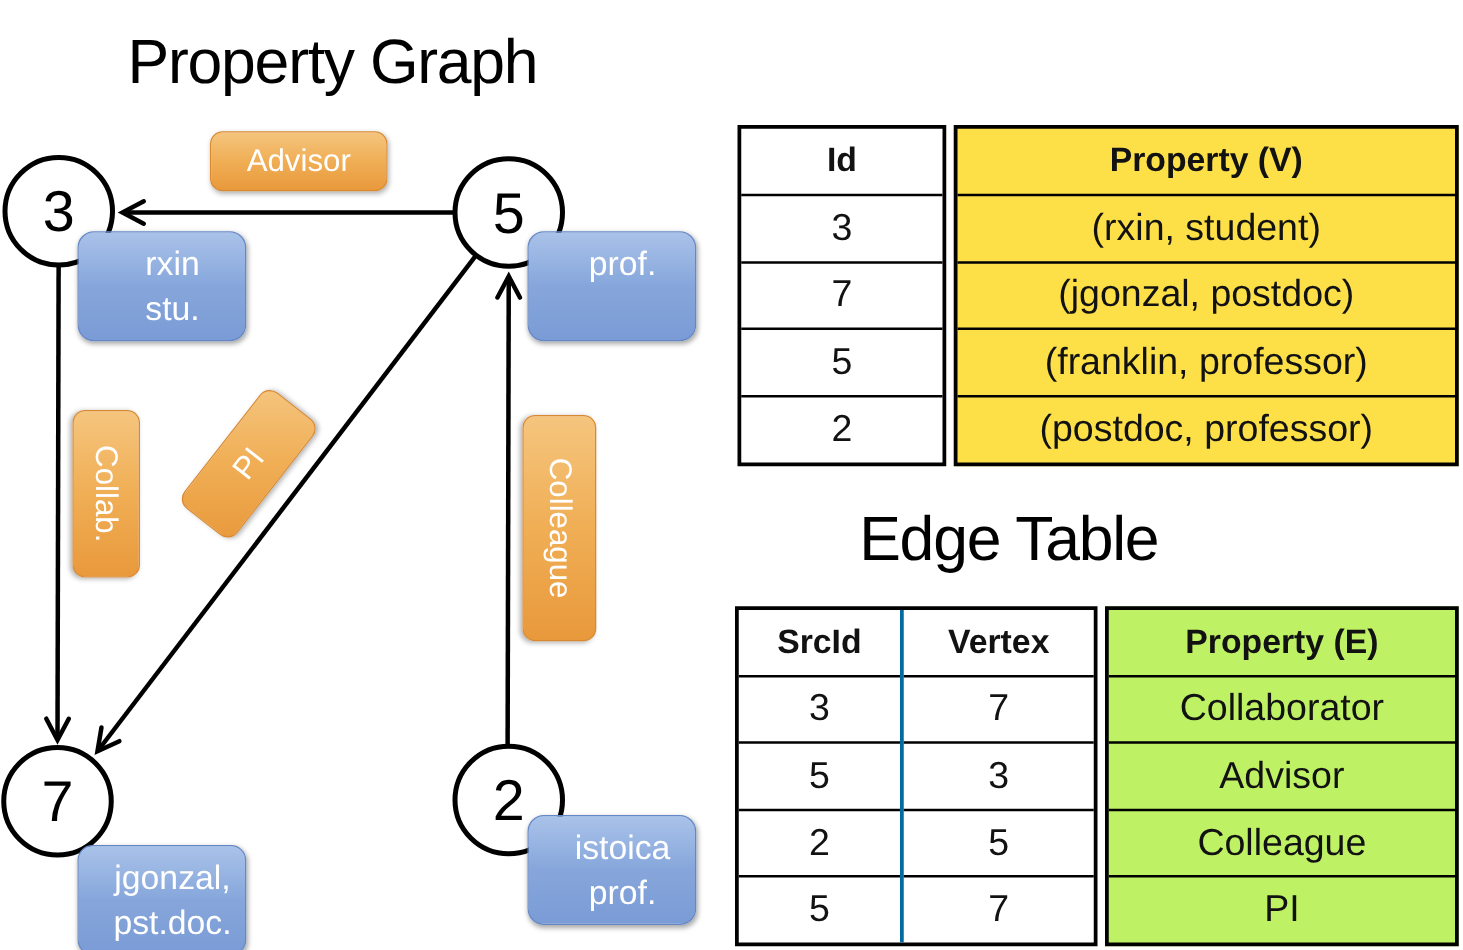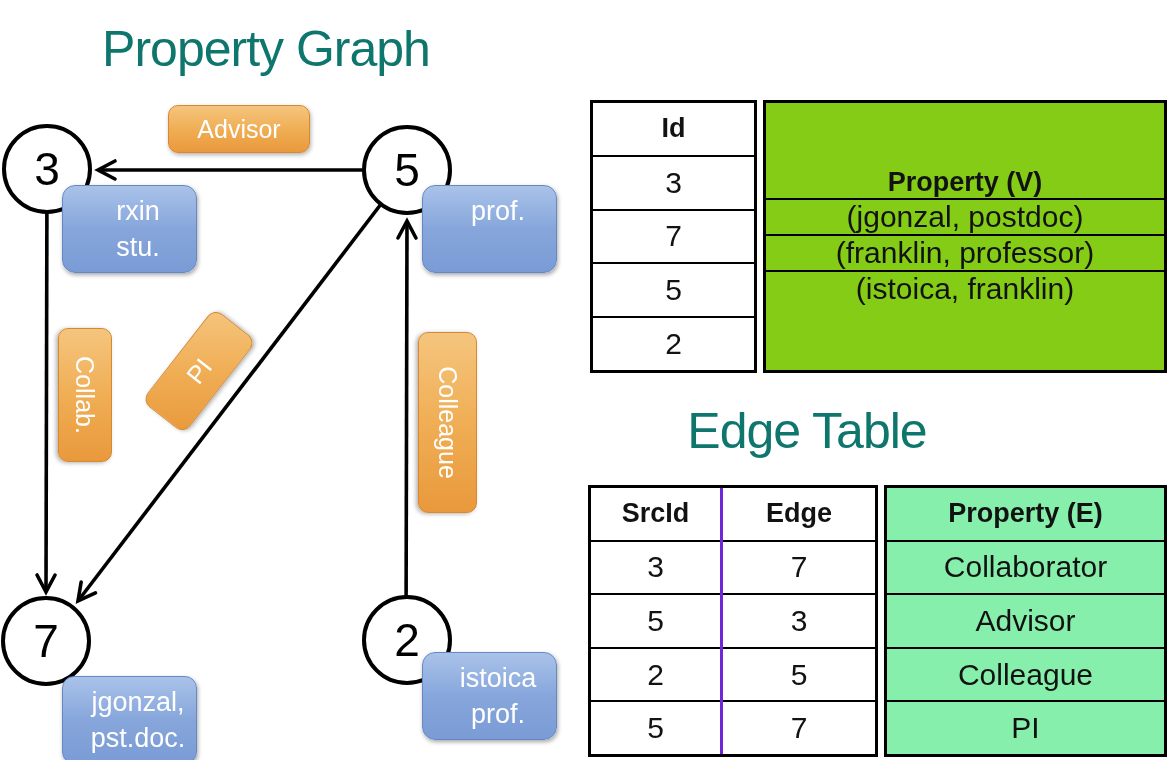--- a/index.html
+++ b/index.html
@@ -3,21 +3,21 @@
 <meta charset="utf-8">
 <style>
   html,body { margin:0; padding:0; background:#ffffff; }
   .canvas {
     position:relative; width:1170px; height:760px; background:#ffffff;
     font-family:"Liberation Sans", sans-serif; overflow:hidden; color:#000;
   }
 
   
   .slide-title {
-    position:absolute; font-size:50px; font-weight:400; color:#0f766e;
+    position:absolute; font-size:50px; font-weight:400; color:#000000;
     text-align:center; white-space:nowrap; letter-spacing:-1px;
   }
   #title-graph  { left:31px;  top:20px;  width:470px; }
   #title-vertex { left:590px; top:16px;  width:470px; }
   #title-edge   { left:572px; top:402px; width:470px; }
 
   
   .graph-svg { position:absolute; left:0; top:0; }
 
   
@@ -68,27 +68,27 @@
   #edge-table   { left:588px; top:485px; width:579px; height:272px; }
 
   .tcol-group {
     display:flex; border:3px solid #000; box-sizing:border-box; background:#fff;
   }
   .gap-right { margin-right:6px; }
   .tcol { display:flex; flex-direction:column; box-sizing:border-box; }
 
   #vt-id-group   { width:167px; }
   #vt-id-col     { flex:1;text-align:center; }
-  #vt-prop-group { flex:1; background:#84cc16;align-items:center; }
+  #vt-prop-group { flex:1; background:#fde047; }
   #vt-prop-col   { flex:1; }
 
   #et-ids-group  { width:290px; }
-  #et-src-col    { width:132px; border-right:3px solid #6d28d9; }
+  #et-src-col    { width:132px; border-right:3px solid #0369a1; }
   #et-dst-col    { flex:1; }
-  #et-prop-group { flex:1; background:#86efac; }
+  #et-prop-group { flex:1; background:#bef264; }
   #et-prop-col   { flex:1; }
 
   .cell {
     flex:1; display:flex; align-items:center; justify-content:center;
     border-bottom:2.5px solid #000; font-size:30px; white-space:nowrap;
   }
   .cell:last-child { border-bottom:none; }
   .cell.hdr { font-weight:700; font-size:27px; }
 </style>
 </head>
@@ -159,38 +159,39 @@
         <div class="cell hdr">Id</div>
         <div class="cell">3</div>
         <div class="cell">7</div>
         <div class="cell">5</div>
         <div class="cell">2</div>
       </div>
     </div>
     <div class="tcol-group" id="vt-prop-group">
       <div class="tcol" id="vt-prop-col">
         <div class="cell hdr">Property (V)</div>
+        <div class="cell">(rxin, student)</div>
         <div class="cell">(jgonzal, postdoc)</div>
         <div class="cell">(franklin, professor)</div>
-        <div class="cell">(istoica, franklin)</div>
+        <div class="cell">(postdoc, professor)</div>
       </div>
     </div>
   </div>
 
   <div class="table" id="edge-table">
     <div class="tcol-group gap-right" id="et-ids-group">
       <div class="tcol" id="et-src-col">
         <div class="cell hdr">SrcId</div>
         <div class="cell">3</div>
         <div class="cell">5</div>
         <div class="cell">2</div>
         <div class="cell">5</div>
       </div>
       <div class="tcol" id="et-dst-col">
-        <div class="cell hdr">Edge</div>
+        <div class="cell hdr">Vertex</div>
         <div class="cell">7</div>
         <div class="cell">3</div>
         <div class="cell">5</div>
         <div class="cell">7</div>
       </div>
     </div>
     <div class="tcol-group" id="et-prop-group">
       <div class="tcol" id="et-prop-col">
         <div class="cell hdr">Property (E)</div>
         <div class="cell">Collaborator</div>

